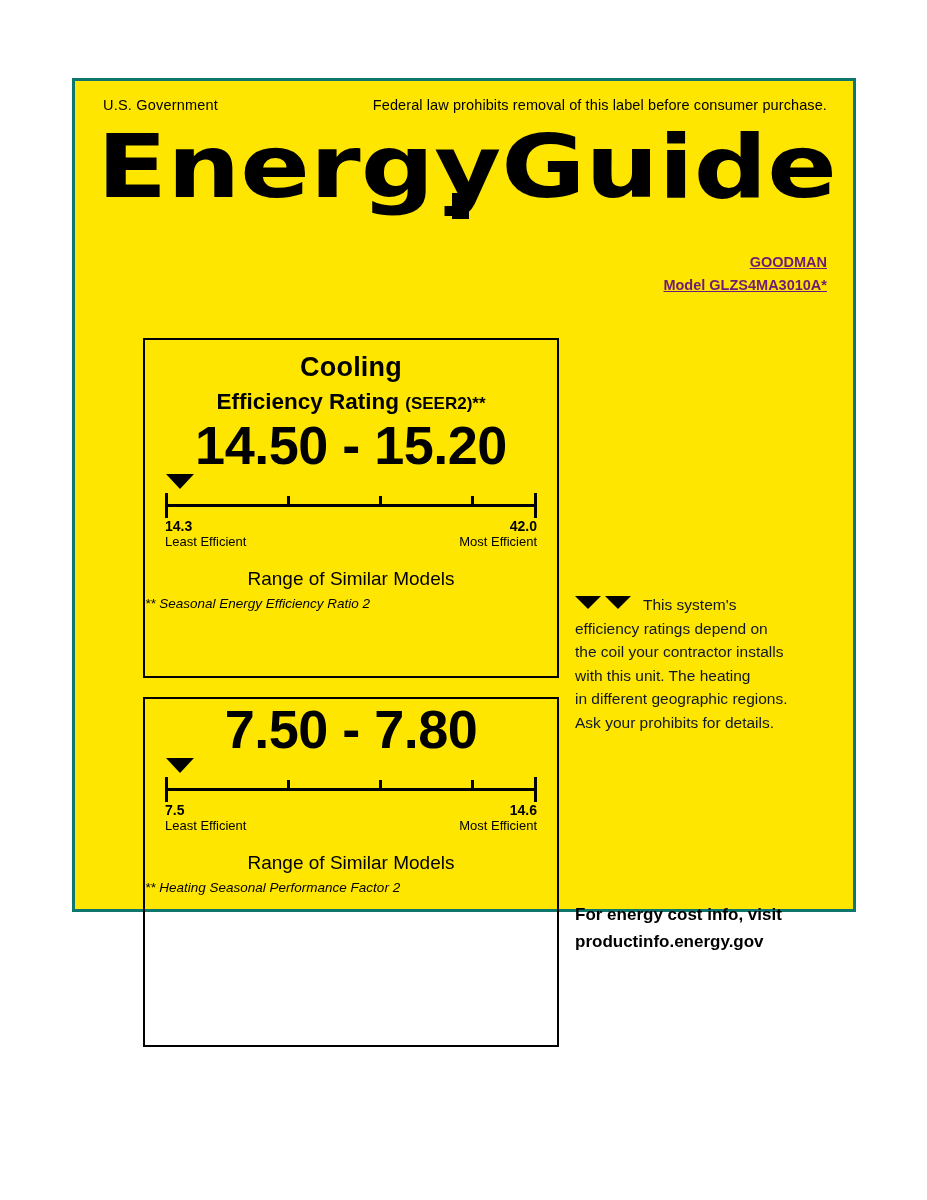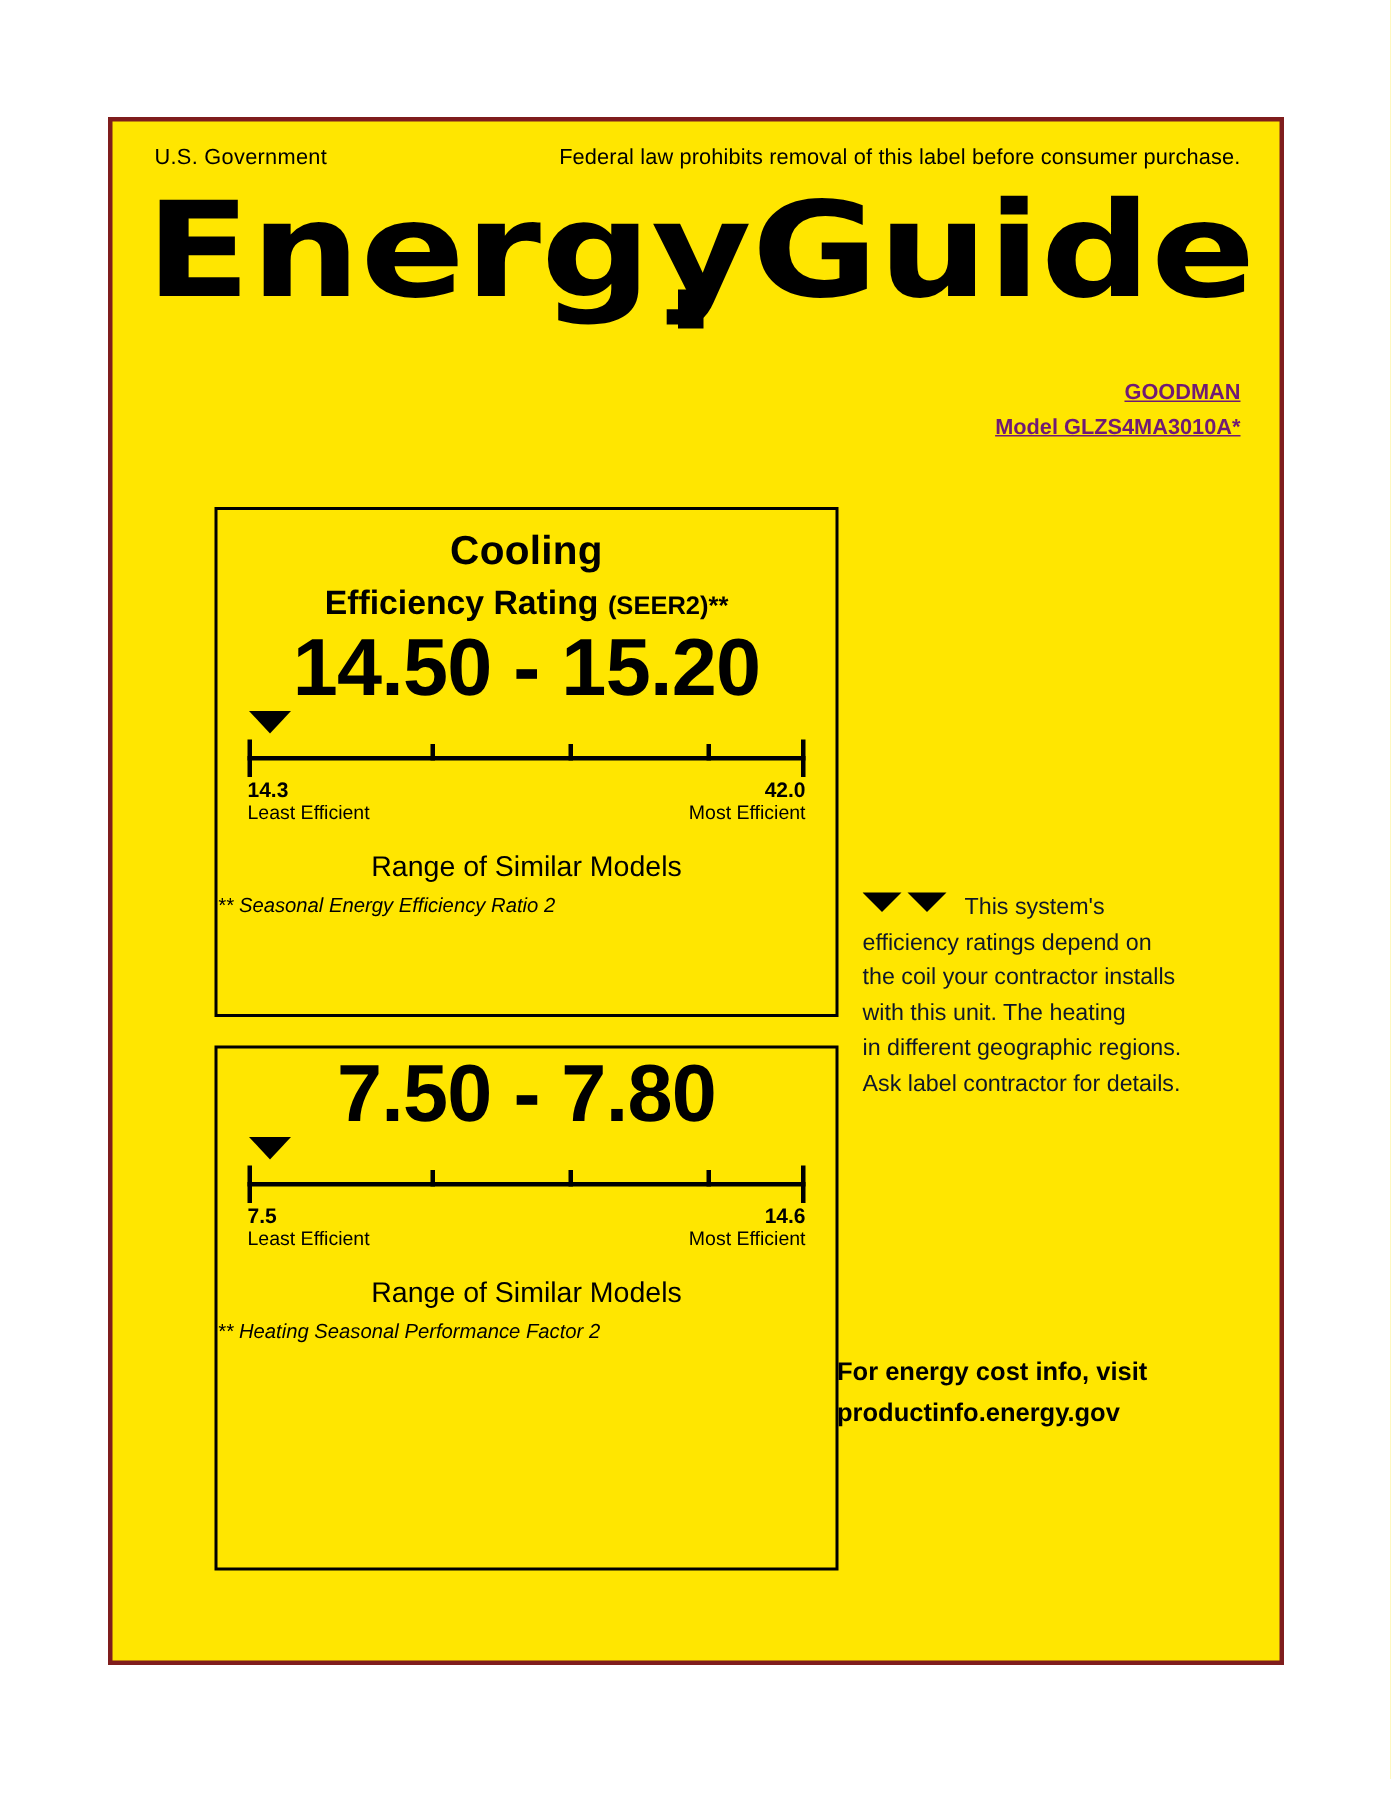--- a/index.html
+++ b/index.html
@@ -13,23 +13,23 @@
     font-family: "Liberation Sans", sans-serif;
     position: relative;
     overflow: hidden;
   }
 
   .label-card {
     position: absolute;
     left: 72px;
     top: 78px;
     width: 784px;
-    height: 1032px;
+    height: 834px;
     background: #ffe600;
-    border: 3px solid #7f1d1d;
+    border: 3px solid #0f766e;
     box-sizing: border-box;
   }
 
   
   .top-row {
     position: absolute;
     left: 28px;
     top: 16px;
     width: 724px;
     display: flex;
@@ -188,21 +188,21 @@
     vertical-align: middle;
     margin-right: 10px;
   }
   .note-first-line {
     display: flex;
     align-items: center;
   }
 
   .cost-block {
     position: absolute;
-    left: 483px;
+    left: 500px;
     top: 820px;
     width: 270px;
     font-size: 17px;
     font-weight: bold;
     line-height: 1.6;
     color: #000;
   }
 </style>
 </head>
 <body>
@@ -292,21 +292,21 @@
           <polygon points="0,2 26,2 13,15" fill="#000"></polygon>
           <polygon points="30,2 56,2 43,15" fill="#000"></polygon>
         </svg>
       </span>
       <span>This system's</span>
     </div>
     <div>efficiency ratings depend on</div>
     <div>the coil your contractor installs</div>
     <div>with this unit.  The heating</div>
     <div>in different geographic regions.</div>
-    <div>Ask label contractor for details.</div>
+    <div>Ask your prohibits for details.</div>
   </div>
 
   <div class="cost-block">
     <div>For energy cost info, visit</div>
     <div>productinfo.energy.gov</div>
   </div>
 
 </div>
 
 </body></html>

